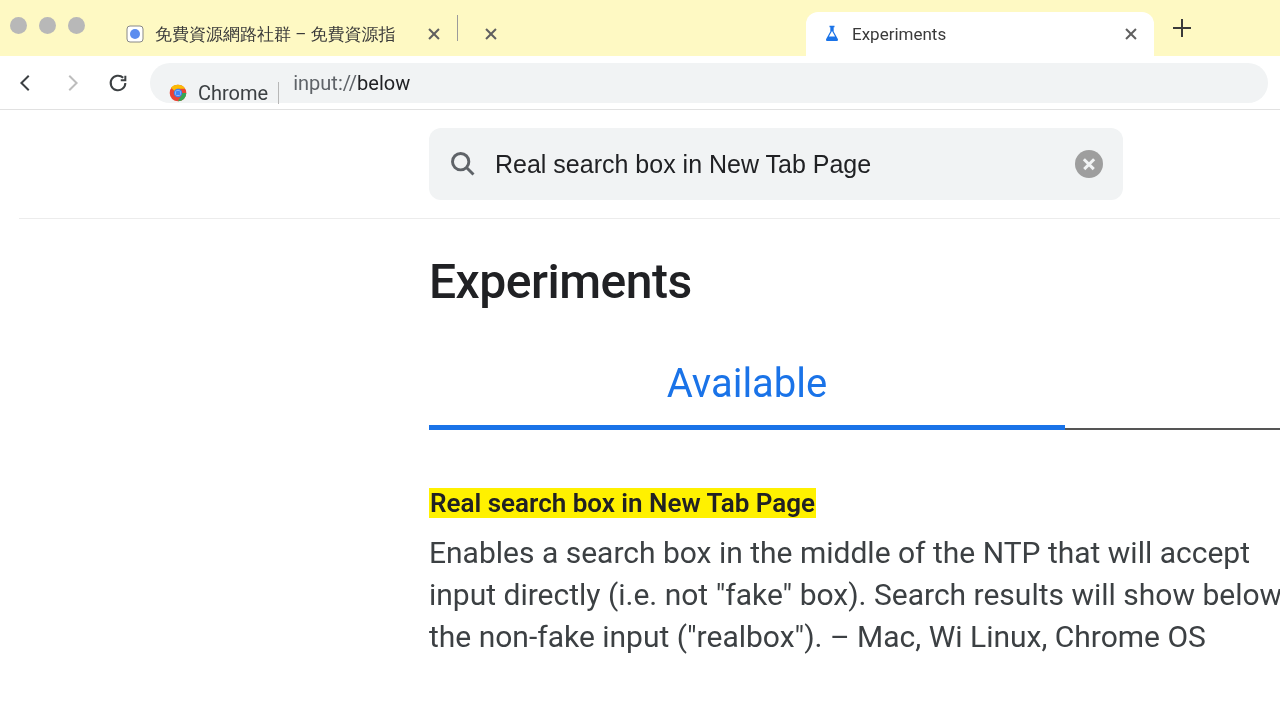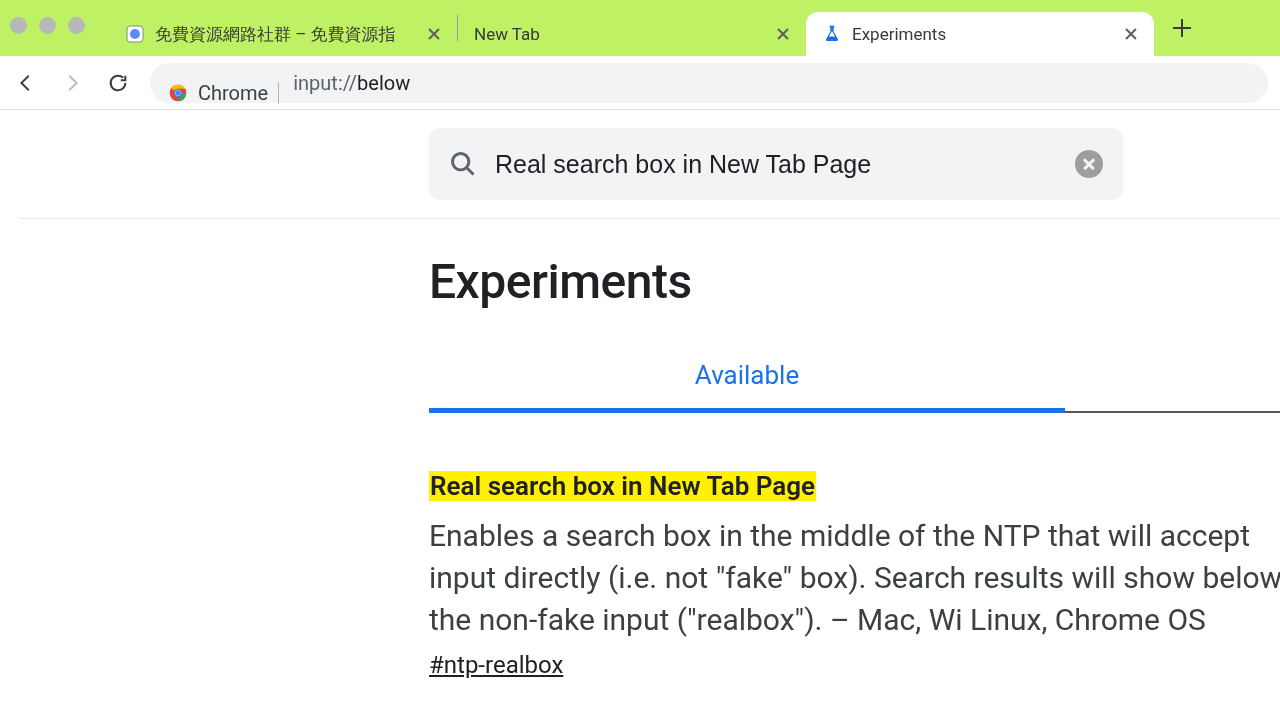--- a/index.html
+++ b/index.html
@@ -7,21 +7,21 @@
   body {
     font-family: -apple-system, BlinkMacSystemFont, "Segoe UI", Roboto, sans-serif;
     background: #fff;
     overflow: hidden;
     width: 1280px;
     height: 726px;
   }
 
   
   .titlebar {
-    background: #bef264;
+    background: #fef9c3;
     height: 56px;
     display: flex;
     align-items: center;
     padding-left: 10px;
   }
   .traffic-lights {
     display: flex;
     gap: 12px;
     margin-right: 24px;
     margin-top: -6px;
@@ -225,21 +225,21 @@
   }
 
   .tabs-row {
     display: flex;
     border-bottom: 2px solid #555;
     width: 870px;
   }
   .page-tab {
     flex: 0 0 636px;
     text-align: center;
-    font-size: 26px;
+    font-size: 40px;
     color: #1a73e8;
     padding-bottom: 18px;
     border-bottom: 5px solid #1a73e8;
     margin-bottom: -2px;
   }
 
   .flag-item {
     margin-top: 58px;
     max-width: 870px;
   }
@@ -284,21 +284,20 @@
         <svg viewBox="0 0 20 20">
             <rect x="2" y="2" width="16" height="16" rx="3" fill="#fff" stroke="#888"></rect>
             <circle cx="10" cy="10" r="5" fill="#5b8def"></circle>
           </svg>
       </span>
       <span class="title">免費資源網路社群 – 免費資源指</span>
       <span class="close"></span>
     </div>
     <div class="tab-sep"></div>
     <div class="tab inactive">
-      <span class="title">New Tab</span>
       <span class="close"></span>
     </div>
     <div class="tab active">
       <span class="favicon flask-icon">
         <svg viewBox="0 0 24 24">
             <path d="M9 2h6v2h-1v5l5 9c.6 1.1-.2 2.5-1.5 2.5H6.5C5.2 20.5 4.4 19.1 5 18l5-9V4H9V2zm3 6.5L8.3 15h7.4L12 8.5z"></path>
           </svg>
       </span>
       <span class="title">Experiments</span>
       <span class="close"></span>
@@ -361,16 +360,15 @@
   <div class="content">
     <h1 class="page-title">Experiments</h1>
 
     <div class="tabs-row">
       <div class="page-tab">Available</div>
     </div>
 
     <div class="flag-item">
       <span class="flag-title">Real search box in New Tab Page</span>
       <div class="flag-desc">Enables a search box in the middle of the NTP that will accept input directly (i.e. not "fake" box). Search results will show below the non-fake input ("realbox"). – Mac, Wi Linux, Chrome OS</div>
-      <a class="flag-id">#ntp-realbox</a>
     </div>
   </div>
 </div>
 
 </body></html>

